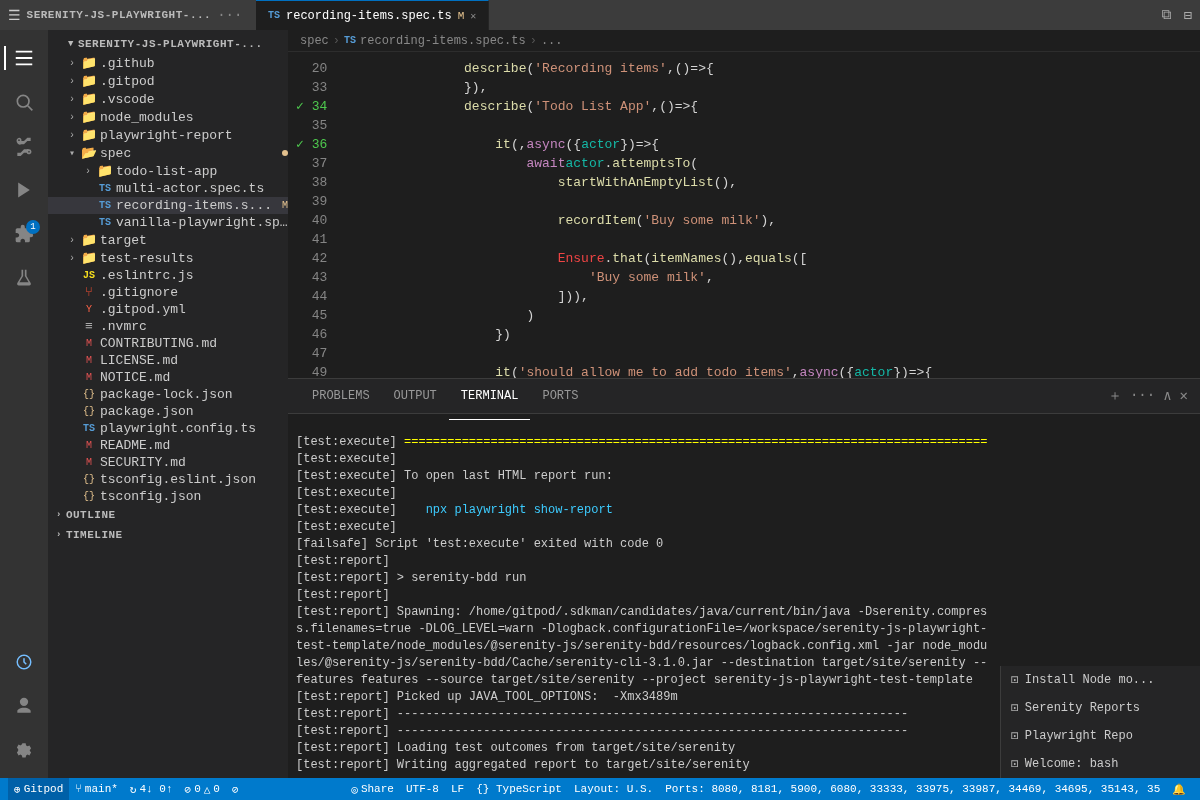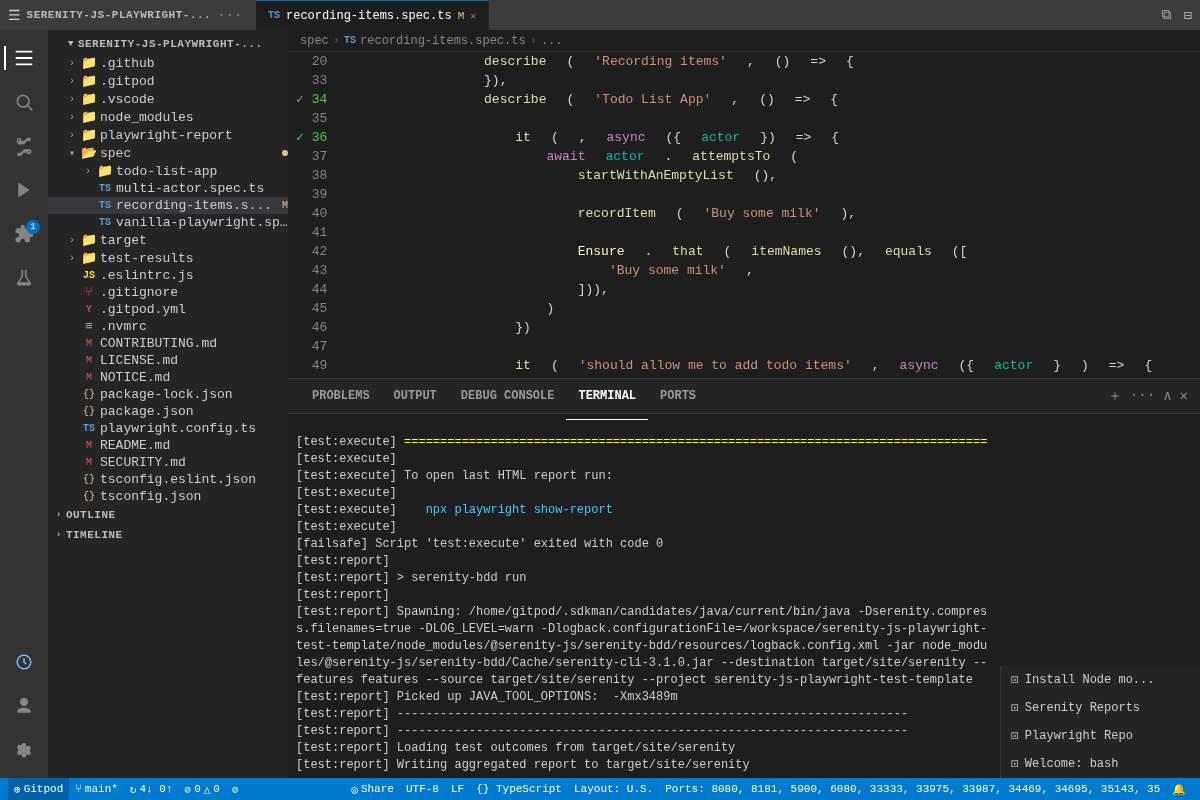--- a/index.html
+++ b/index.html
@@ -243,20 +243,21 @@
       flex-shrink: 0;
     }
     .breadcrumb-sep { color: #555; }
 
     
     .code-editor {
       flex: 1;
       display: flex;
       overflow: hidden;
       background: #1e1e1e;
+      margin-top: 7px;
     }
     .line-numbers {
       min-width: 46px;
       background: #1e1e1e;
       padding: 0 8px;
       color: #858585;
       font-size: 13px;
       line-height: 19px;
       text-align: right;
       user-select: none;
@@ -267,27 +268,27 @@
     .code-content {
       flex: 1;
       padding: 0 4px;
       overflow: auto;
       font-size: 13px;
       line-height: 19px;
     }
     .code-content::-webkit-scrollbar { height: 6px; width: 6px; }
     .code-content::-webkit-scrollbar-track { background: #1e1e1e; }
     .code-content::-webkit-scrollbar-thumb { background: #555; }
-    .code-line { height: 19px; white-space: pre; display: flex; align-items: center; gap: 20px; }
+    .code-line { height: 19px; white-space: pre; display: flex; align-items: center; }
     
     
     .kw { color: #c586c0; }
     .fn { color: #dcdcaa; }
     .str { color: #ce9178; }
-    .type { color: #fef9c3; }
+    .type { color: #ef4444; }
     .var { color: #14b8a6; }
     .op { color: #d4d4d4; }
     .punc { color: #d4d4d4; }
 
     
     .panel-area {
       height: 400px;
       background: #1e1e1e;
       border-top: 1px solid #3c3c3c;
       display: flex;
@@ -305,21 +306,20 @@
     }
     .panel-tab {
       padding: 8px 12px;
       height: 47px;
       display: flex;
       align-items: center;
       font-size: 12px;
       color: #999;
       cursor: pointer;
       border-bottom: 1px solid transparent;
-      font-weight: bold;
     }
     .panel-tab.active {
       color: #ffffff;
       border-bottom: 1px solid #ffffff;
     }
     .panel-actions {
       margin-left: auto;
       display: flex;
       gap: 8px;
       color: #888;
@@ -714,21 +714,20 @@
           <div class="code-line">
             &nbsp;&nbsp;&nbsp;&nbsp;&nbsp;&nbsp;&nbsp;&nbsp;<span class="fn">it</span><span class="punc">(</span><span class="str">'should allow me to add todo items'</span><span class="punc">,</span> <span class="kw">async</span> <span class="punc">({</span> <span class="var">actor</span> <span class="punc">}</span><span class="punc">)</span> <span class="op">=&gt;</span> <span class="punc">{</span>
           </div>
         </div>
       </div>
 
       <div class="panel-area">
         <div class="panel-tabs">
           <div class="panel-tab">PROBLEMS</div>
           <div class="panel-tab">OUTPUT</div>
-          <div class="panel-tab">DEBUG CONSOLE</div>
           <div class="panel-tab active">TERMINAL</div>
           <div class="panel-tab">PORTS</div>
           <div class="panel-actions">
             <span style="cursor:pointer;">＋</span>
             <span style="cursor:pointer;">···</span>
             <span style="cursor:pointer;">∧</span>
             <span style="cursor:pointer;">✕</span>
           </div>
         </div>
 

